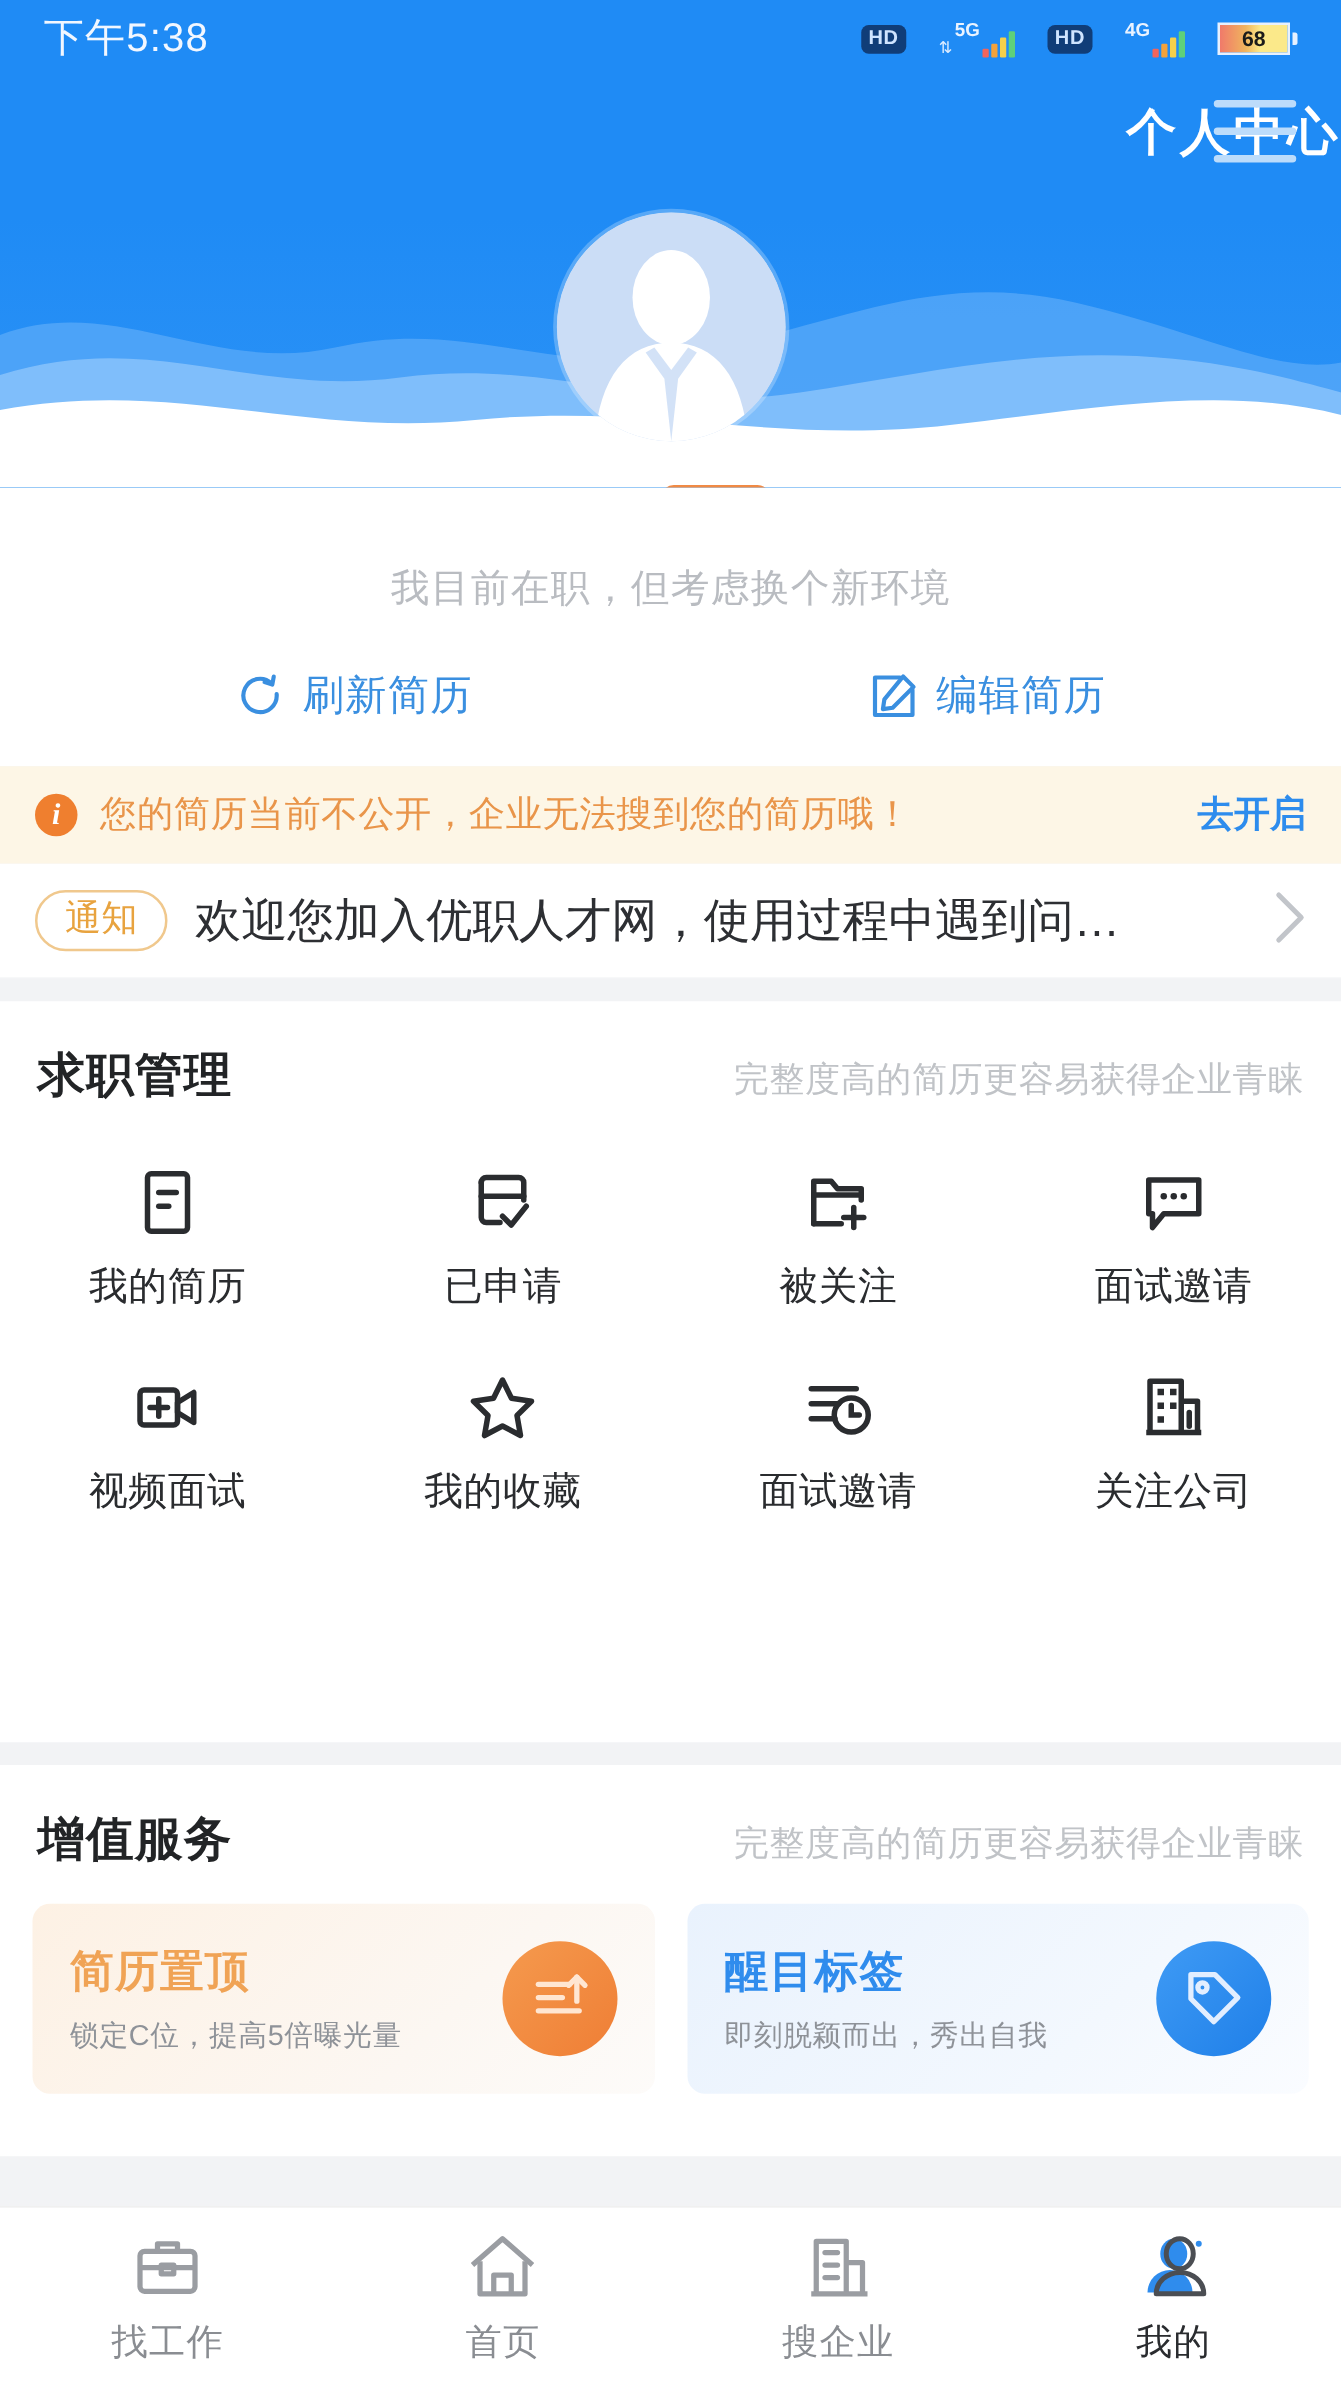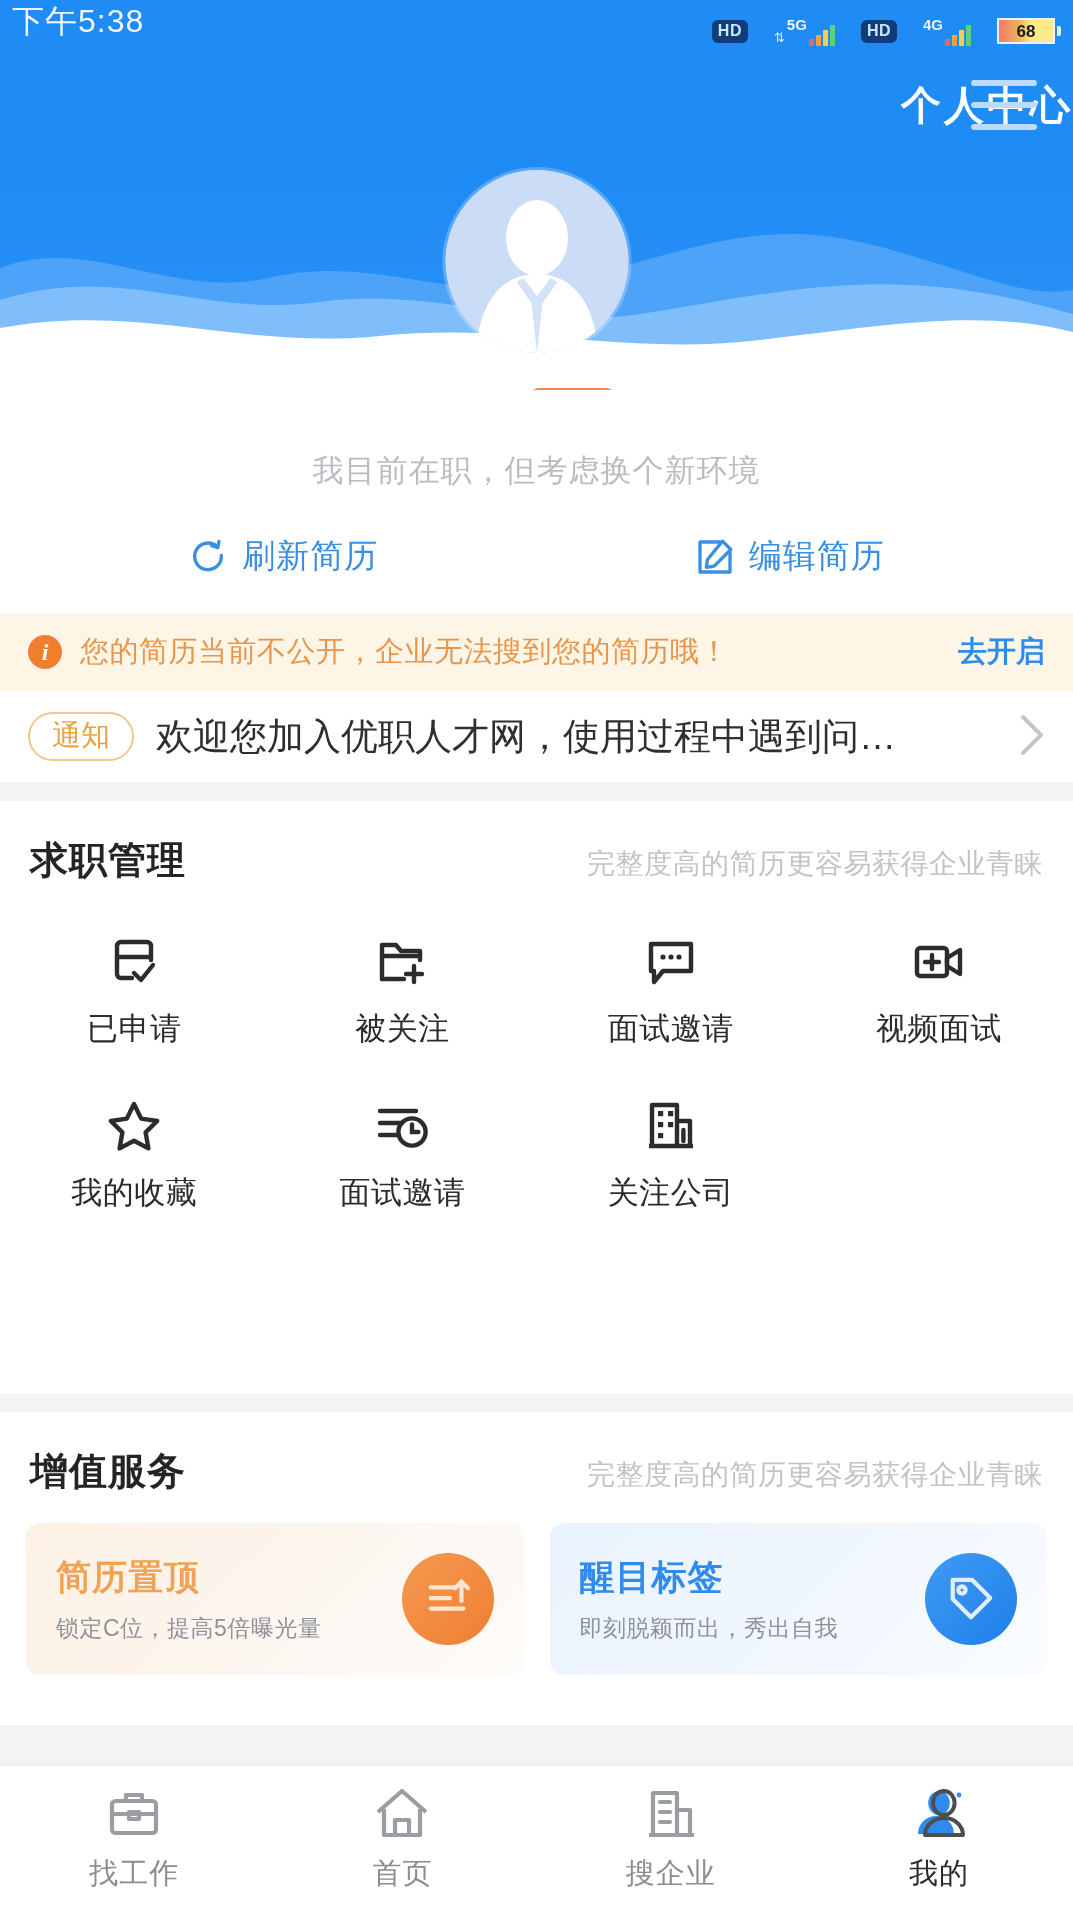--- a/index.html
+++ b/index.html
@@ -15,22 +15,22 @@
   .header {
     position: relative;
     width: 1073px; height: 390px;
     background: linear-gradient(180deg, #1f8bf5 0%, #1f8bf5 45%, #2d93f6 100%);
     overflow: hidden;
   }
   .wave-svg { position: absolute; left: 0; bottom: 0; width: 1073px; height: 240px; display:block; }
 
   .statusbar {
     position: relative; z-index: 5;
-    height: 62px; display: flex; 
-    padding: 0 12px; color: #fff;
+    height: 62px; display: flex; align-items: center;
+    padding: 0 35px; color: #fff;
   }
   .status-time { font-size: 32px; letter-spacing: 1px; color: #f2f7ff; font-weight: 400; }
   .status-right { margin-left: auto; display: flex; align-items: center; gap: 26px; }
   .hd-badge {
     background: #103d78; color: #cfe4ff; font-size: 16px; font-weight: 700;
     border-radius: 6px; padding: 3px 6px 4px; line-height: 1; letter-spacing: .5px;
   }
   .net-group { display: flex; align-items: flex-end; gap: 2px; }
   .net-label { font-size: 15px; color: #eaf3ff; line-height: 1; margin-bottom: 14px; font-weight:600;}
   .updown { font-size: 13px; color: #dcecff; line-height:1; margin-bottom: 2px; }
@@ -267,20 +267,28 @@
   <div class="gap"></div>
 
   <div class="section section-tall">
     <div class="section-head">
       <div class="section-title">求职管理</div>
       <div class="section-sub">完整度高的简历更容易获得企业青睐</div>
     </div>
 
     <div class="grid">
 
+      <div class="grid-item">
+        <svg width="56" height="56" viewBox="0 0 28 28" fill="none" stroke="#2a2c2f" stroke-width="2.2" stroke-linejoin="round">
+          <rect x="6" y="2.5" width="16" height="23" rx="1.5"></rect>
+          <path d="M10.5 10 H17.5" stroke-linecap="round"></path>
+            <path d="M10.5 15.5 H14.5" stroke-linecap="round"></path>
+        </svg>
+        <span class="grid-label">我的简历</span>
+      </div>
 
       <div class="grid-item">
         <svg width="56" height="56" viewBox="0 0 28 28" fill="none" stroke="#2a2c2f" stroke-width="2.2" stroke-linecap="round" stroke-linejoin="round">
           <path d="M5.5 6 A2 2 0 0 1 7.5 4 H20.5 A2 2 0 0 1 22.5 6 V13"></path>
           <path d="M5.5 6 V20 A2 2 0 0 0 7.5 22 H13"></path>
           <path d="M5.5 11.5 H22.5"></path>
           <path d="M14 19.5 L17.5 23 L23.5 15.5"></path>
         </svg>
         <span class="grid-label">已申请</span>
       </div>

